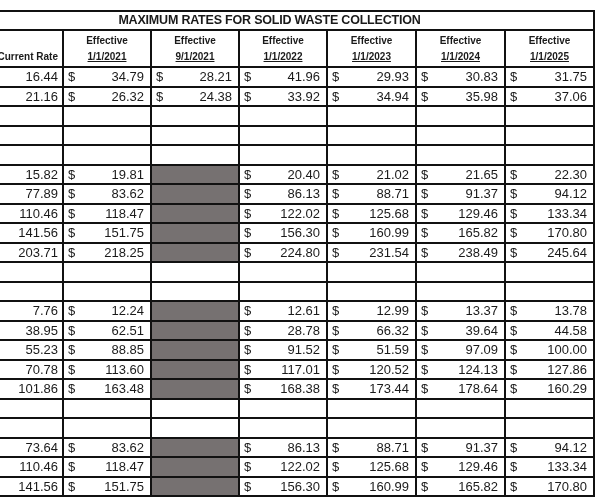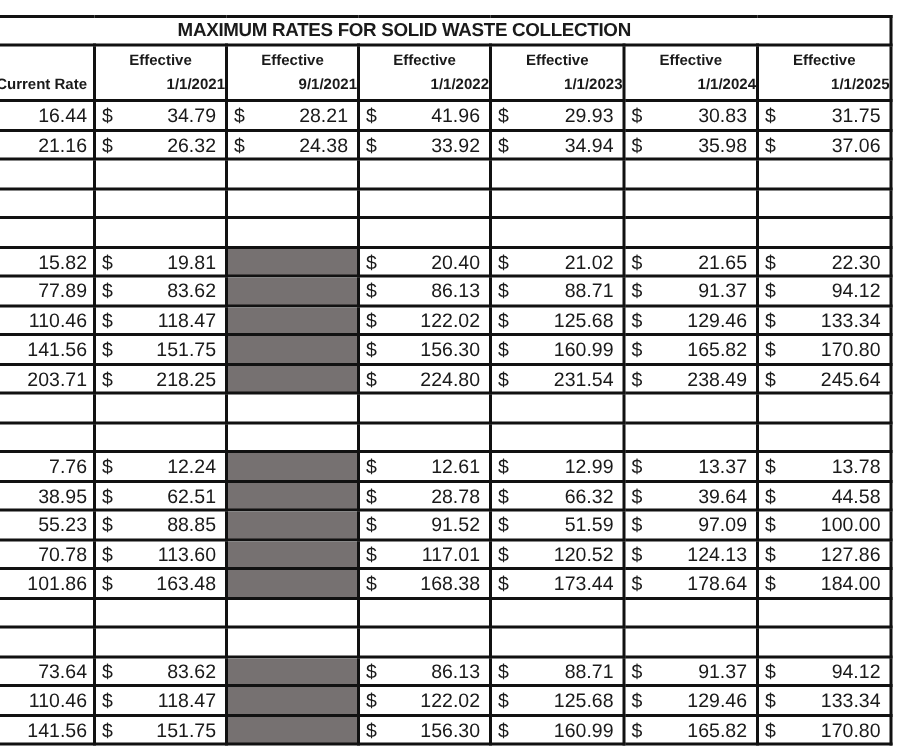--- a/index.html
+++ b/index.html
@@ -5,21 +5,21 @@
     html, body { margin: 0; padding: 0; background: #ffffff; }
     body { width: 600px; height: 500px; overflow: hidden; position: relative;
            font-family: "Liberation Sans", sans-serif; color: #1a1a1a; }
     .sheet { position: absolute; left: -56px; top: 10px; }
     table { border-collapse: collapse; table-layout: fixed; }
     td { border: 2px solid #111; padding: 0; height: 17.5px; font-size: 13px;
          line-height: 17px; white-space: nowrap; overflow: hidden; }
     td.title { font-weight: bold; text-align: center; font-size: 12.5px; height: 17px; letter-spacing: -0.2px; }
     td.hdr { font-weight: bold; text-align: center; font-size: 10px; line-height: 16px;
              height: 34px; vertical-align: bottom; padding-bottom: 1px; }
-    td.hdr .l2 { display: block; text-align: right; }
+    td.hdr .l2 { text-decoration: underline; display: block; }
     td.cur { text-align: right; padding-right: 4px; }
     td.hdr.curhdr { text-align: right; padding-right: 4px; }
     td.money { padding: 0 6px 0 4px; }
     td.money .cell { display: flex; justify-content: space-between; }
     td.gray { background: #767171; }
     td.blank { }
     tr.title-row td { border-bottom: 2px solid #111; }
   </style>
 </head>
 <body>
@@ -520,21 +520,21 @@
           </td>
           <td class="money">
             <div class="cell">
               <span>$</span>
               <span>178.64</span>
             </div>
           </td>
           <td class="money">
             <div class="cell">
               <span>$</span>
-              <span>184.00</span>
+              <span>160.29</span>
             </div>
           </td>
         </tr>
         <tr>
           <td class="cur"></td>
           <td class="blank"></td>
           <td class="blank"></td>
           <td class="blank"></td>
           <td class="blank"></td>
           <td class="blank"></td>

